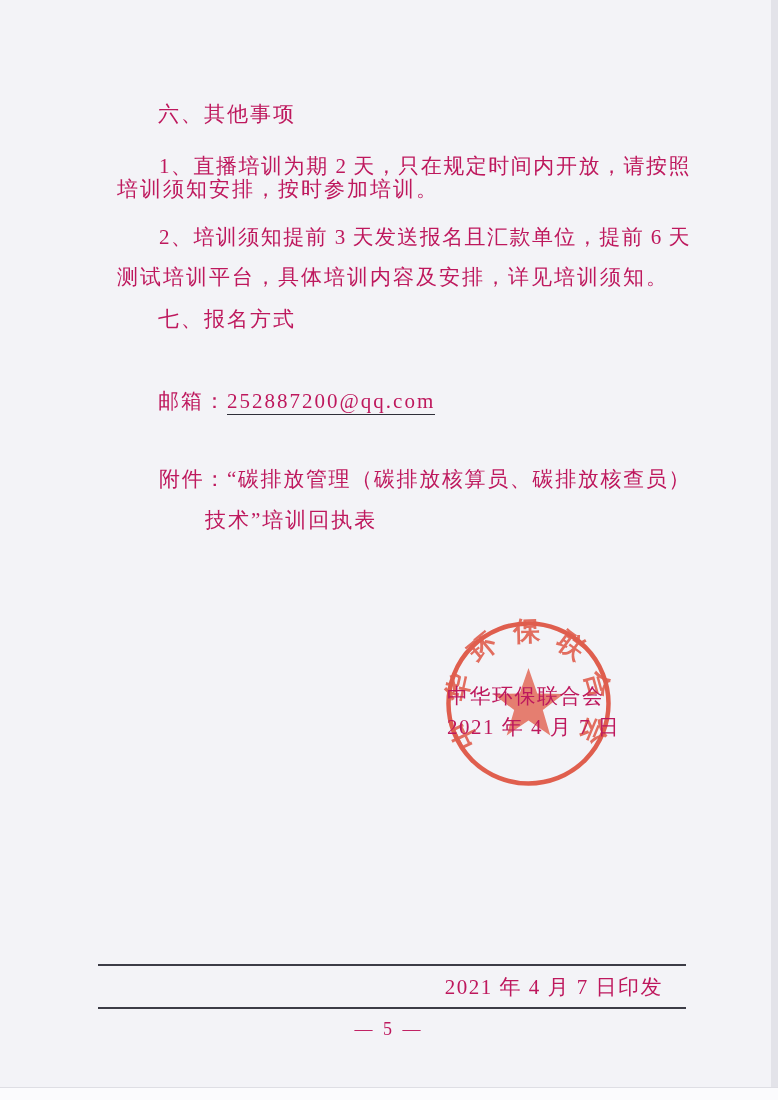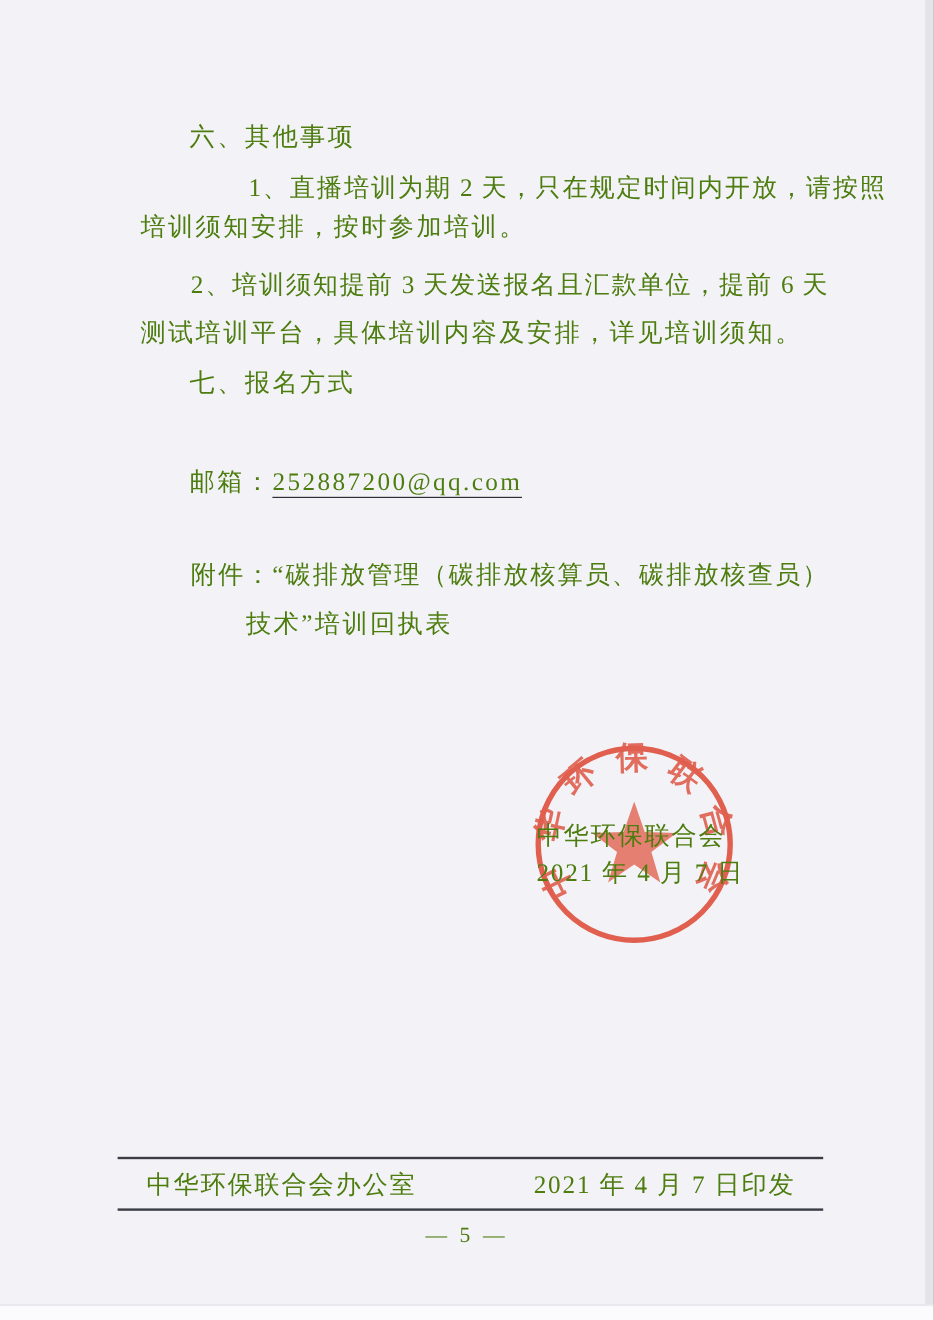--- a/index.html
+++ b/index.html
@@ -4,21 +4,21 @@
 <style>
   html, body { margin: 0; padding: 0; background: #9a9aa0; }
   .page {
     position: relative;
     width: 778px;
     height: 1100px;
     margin: 0 auto;
     background: #f3f3f7;
     overflow: hidden;
     font-family: "Liberation Serif", serif;
-    color: #4d7c0f;
+    color: #be185d;
   }
   
   .edge-right {
     position: absolute; top: 0; right: 0; width: 7px; height: 1100px;
     background: #e3e3e9;
   }
   .edge-bottom {
     position: absolute; left: 0; top: 1087px; width: 778px; height: 13px;
     background: #fbfbfd;
     border-top: 1px solid #dedee4;
@@ -81,21 +81,21 @@
     letter-spacing: 3px;
   }
 </style>
 </head>
 <body>
 
 <div class="page">
 
   <div class="line" style="top:101px; left:158px;">六、其他事项</div>
 
-  <div class="line just" style="top:143px; left:159px; width:531px;margin-left:48px;">1、直播培训为期 2 天，只在规定时间内开放，请按照</div>
+  <div class="line just" style="top:153px; left:159px; width:531px;">1、直播培训为期 2 天，只在规定时间内开放，请按照</div>
 
   <div class="line" style="top:176px; left:117px;">培训须知安排，按时参加培训。</div>
 
   <div class="line just" style="top:224px; left:159px; width:531px;">2、培训须知提前 3 天发送报名且汇款单位，提前 6 天</div>
 
   <div class="line" style="top:264px; left:117px;">测试培训平台，具体培训内容及安排，详见培训须知。</div>
 
   <div class="line" style="top:306px; left:158px;">七、报名方式</div>
 
 
@@ -117,21 +117,20 @@
           <textPath href="#sealArc" startOffset="0" textLength="278" lengthAdjust="spacing">中华环保联合会</textPath>
         </text>
       </g>
     </svg>
   </div>
 
   <div class="sig-line" style="top:684px; left:447px;">中华环保联合会</div>
   <div class="sig-line" style="top:715px; left:447px;">2021 年 4 月 7 日</div>
 
   <div class="rule" style="top:964px;"></div>
-  <div class="footer-text" style="top:975px; left:122px;">中华环保联合会办公室</div>
   <div class="footer-text" style="top:975px; right:115px;">2021 年 4 月 7 日印发</div>
   <div class="rule" style="top:1007px;"></div>
 
   <div class="page-num">— 5 —</div>
 
   <div class="edge-right"></div>
   <div class="edge-bottom"></div>
 
 </div>
 

